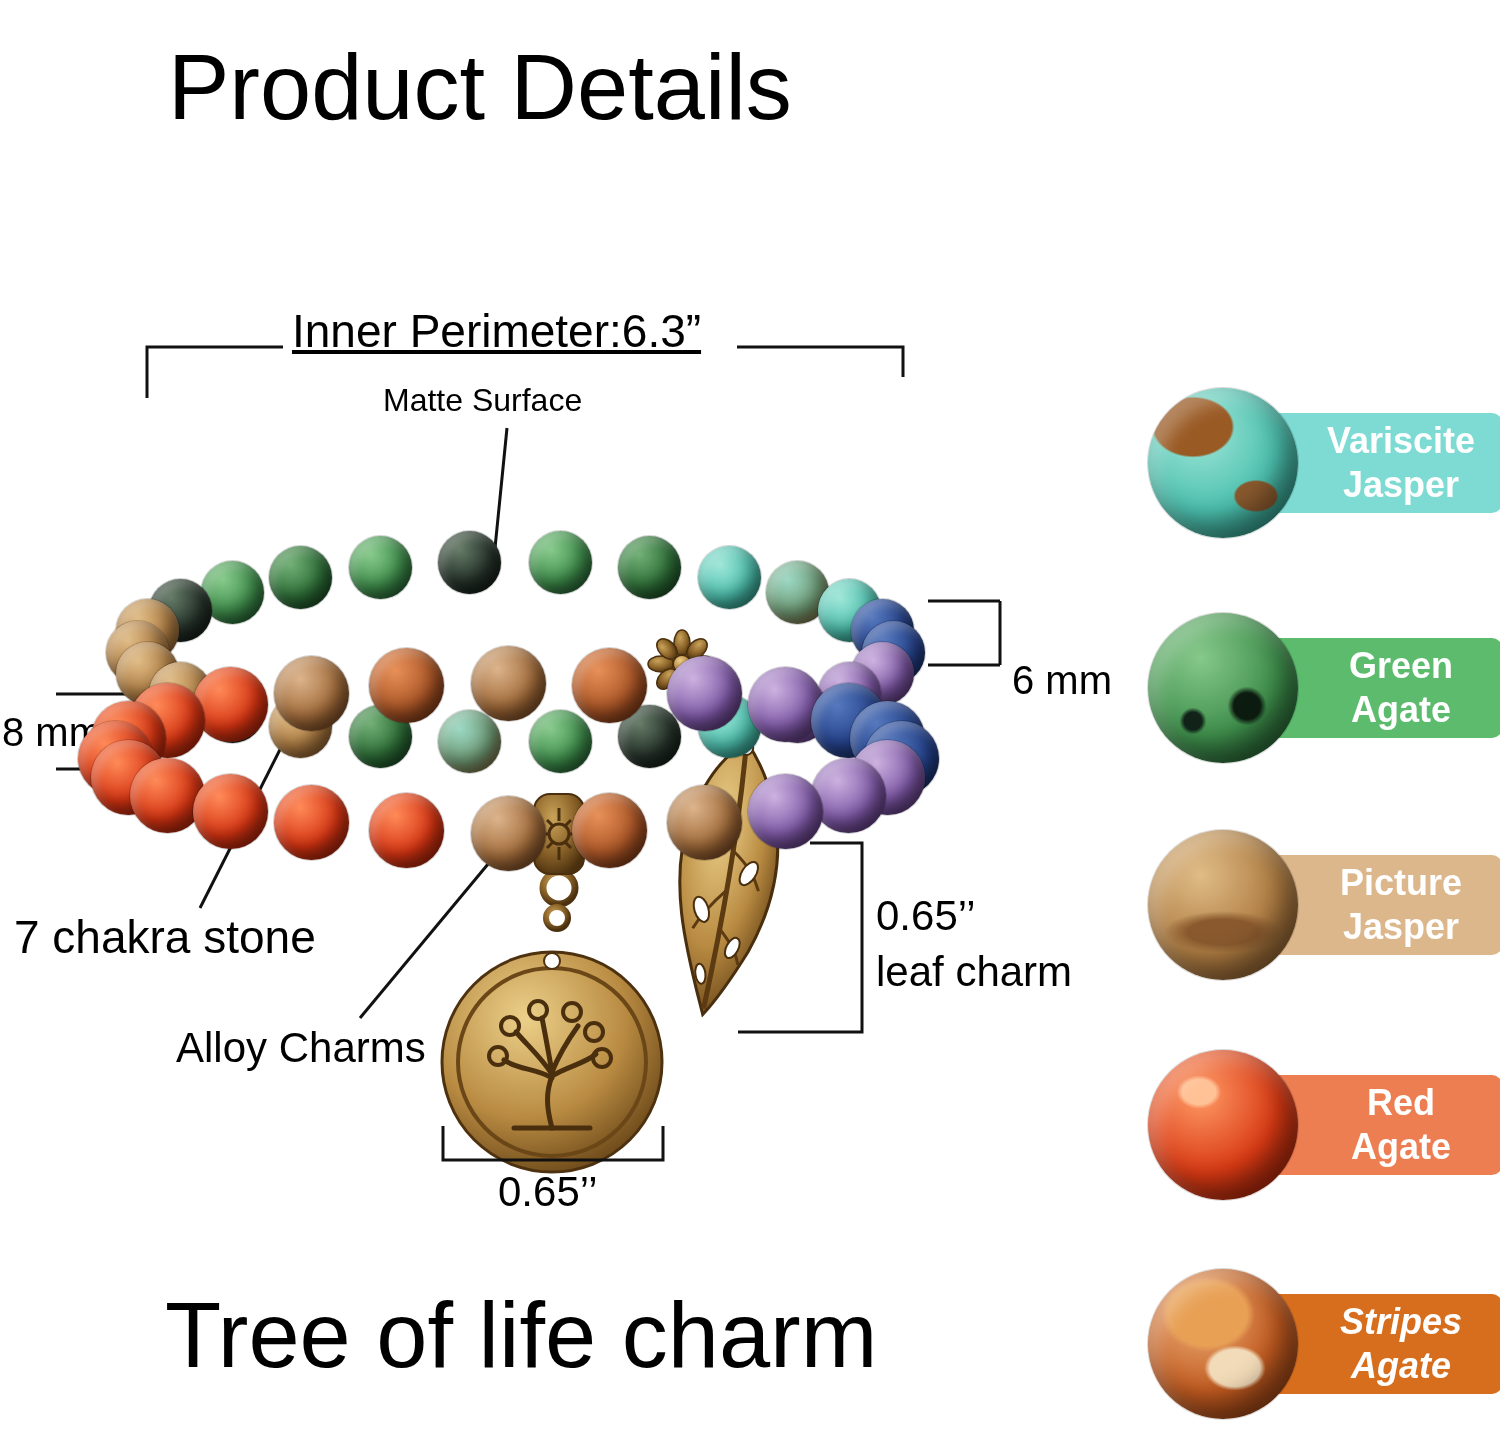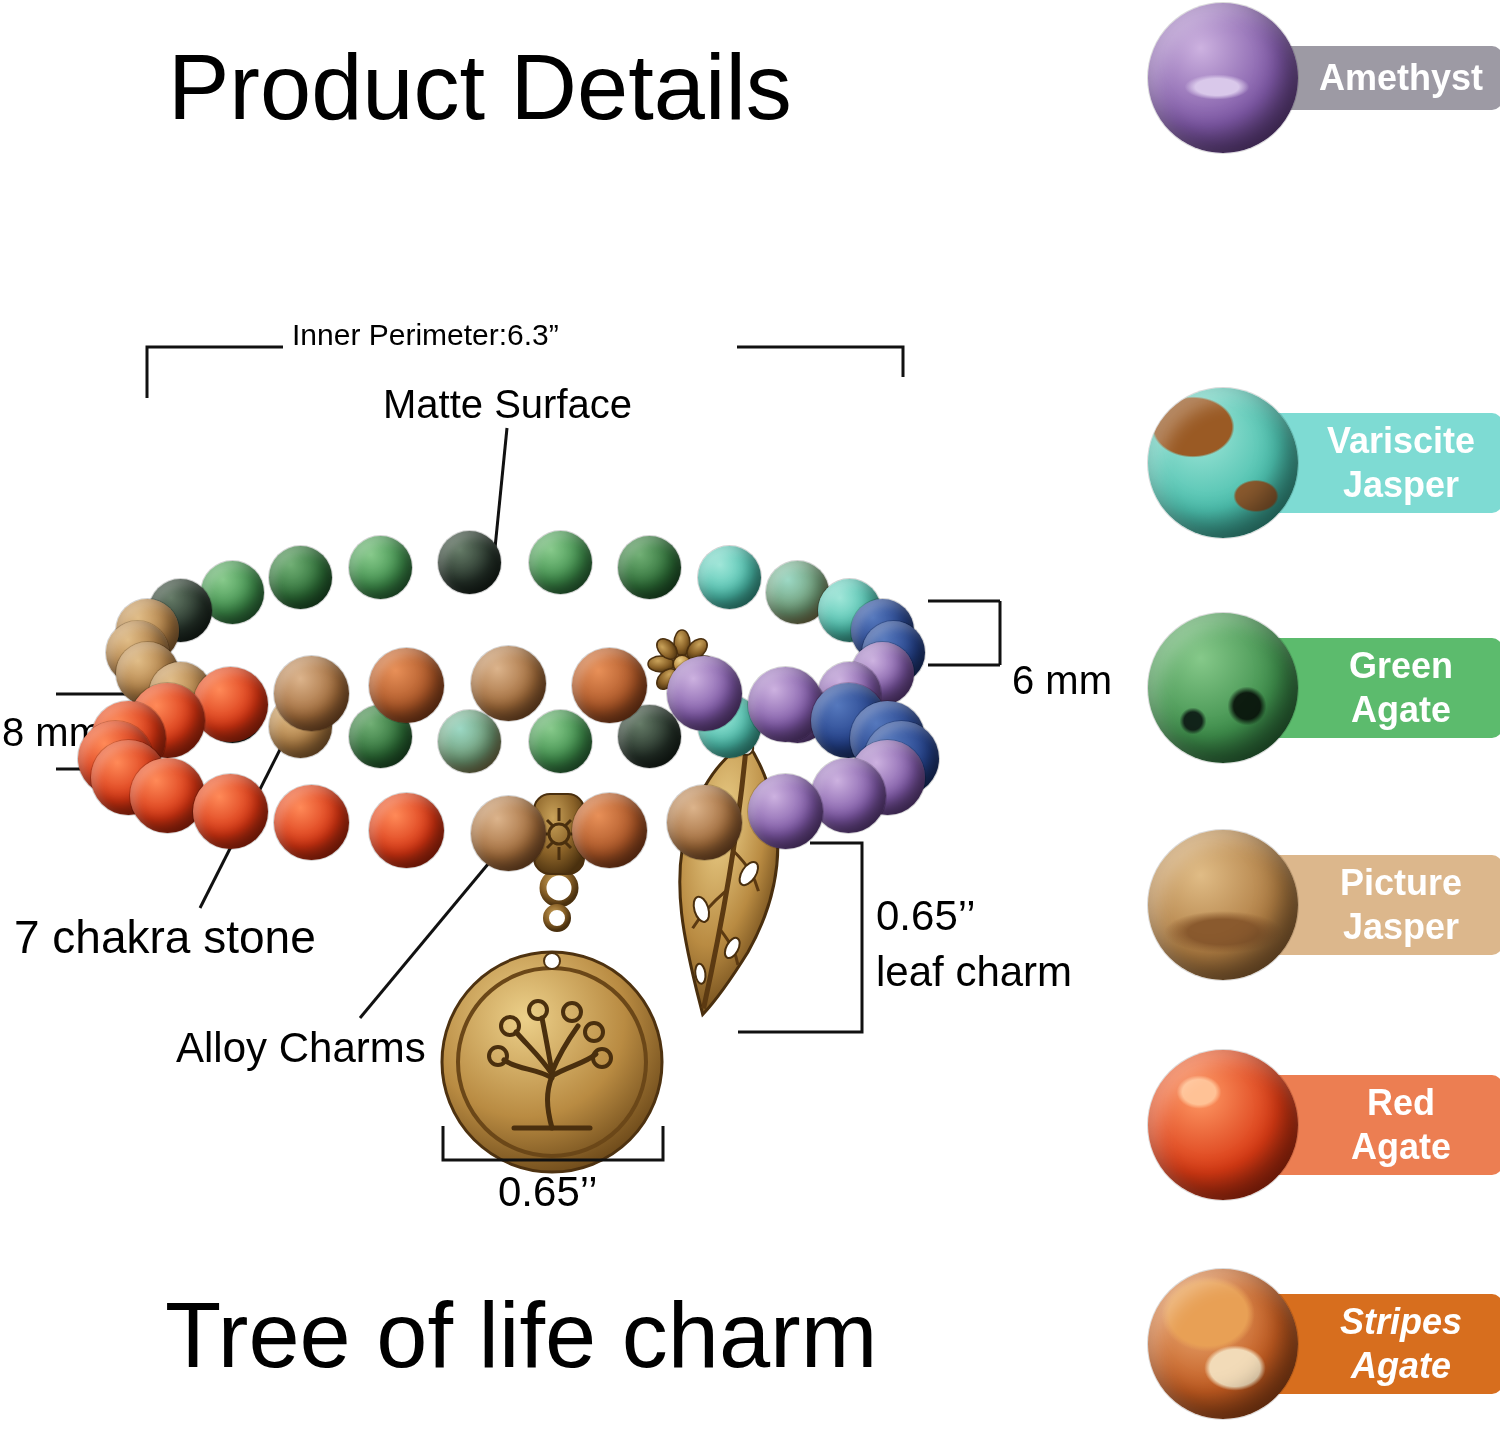--- a/index.html
+++ b/index.html
@@ -183,37 +183,30 @@
       <path d="M507,428 L494,558"></path>
       <path d="M928,601 L1000,601 M928,665 L1000,665 M1000,601 L1000,665"></path>
       <path d="M56,694 L134,694 M56,769 L134,769 M134,694 L134,769"></path>
       <path d="M200,908 L302,706"></path>
       <path d="M360,1018 L528,816"></path>
       <path d="M810,843 L862,843 L862,1032 L738,1032"></path>
       <path d="M443,1126 L443,1160 L663,1160 L663,1126"></path>
     </g>
   </svg>
 
-  <div class="ann" style="left:292px;top:318px;font-size:30px;">Inner Perimeter:6.3”</div>
-  <div class="ann" style="left:383px;top:382px;font-size:40px;">Matte Surface</div>
+  <div class="ann" style="left:292px;top:304px;font-size:46px;text-decoration:underline;">Inner Perimeter:6.3”</div>
+  <div class="ann" style="left:383px;top:382px;font-size:32px;">Matte Surface</div>
   <div class="ann" style="left:1012px;top:610px;font-size:40px;margin-top:48px;">6 mm</div>
   <div class="ann" style="left:2px;top:710px;font-size:40px;">8 mm</div>
   <div class="ann" style="left:14px;top:910px;font-size:46px;">7 chakra stone</div>
   <div class="ann" style="left:176px;top:1024px;font-size:42px;">Alloy Charms</div>
   <div class="ann" style="left:876px;top:892px;font-size:42px;">0.65’’</div>
   <div class="ann" style="left:876px;top:948px;font-size:42px;">leaf charm</div>
   <div class="ann" style="left:498px;top:1168px;font-size:42px;">0.65’’</div>
 
-  <div class="stone-row" style="top:3px;">
-    <div class="stone-label one-line" style="background: rgb(157, 154, 164);">
-      <span>Amethyst</span>
-
-    </div>
-    <div class="stone-bead" style="background: radial-gradient(36% 14% at 46% 56%, rgb(217, 200, 234) 0px, rgb(217, 200, 234) 40%, transparent 60%), radial-gradient(circle at 35% 30%, rgb(205, 178, 224) 0%, rgb(126, 88, 166) 55%, rgb(64, 35, 88) 100%);"></div>
-  </div>
   <div class="stone-row" style="top:388px;">
     <div class="stone-label two-line" style="background: rgb(126, 219, 211);">
       <span>Variscite</span>
       <span>Jasper</span>
     </div>
     <div class="stone-bead" style="background: radial-gradient(46% 34% at 30% 26%, rgb(154, 90, 36) 0px, rgb(154, 90, 36) 56%, transparent 60%), radial-gradient(28% 20% at 72% 72%, rgb(138, 90, 46) 0px, rgb(138, 90, 46) 48%, transparent 54%), radial-gradient(circle at 35% 30%, rgb(159, 230, 216) 0%, rgb(76, 192, 174) 55%, rgb(28, 106, 94) 100%);"></div>
   </div>
   <div class="stone-row" style="top:613px;">
     <div class="stone-label two-line" style="background: rgb(92, 187, 109);">
       <span>Green</span>

